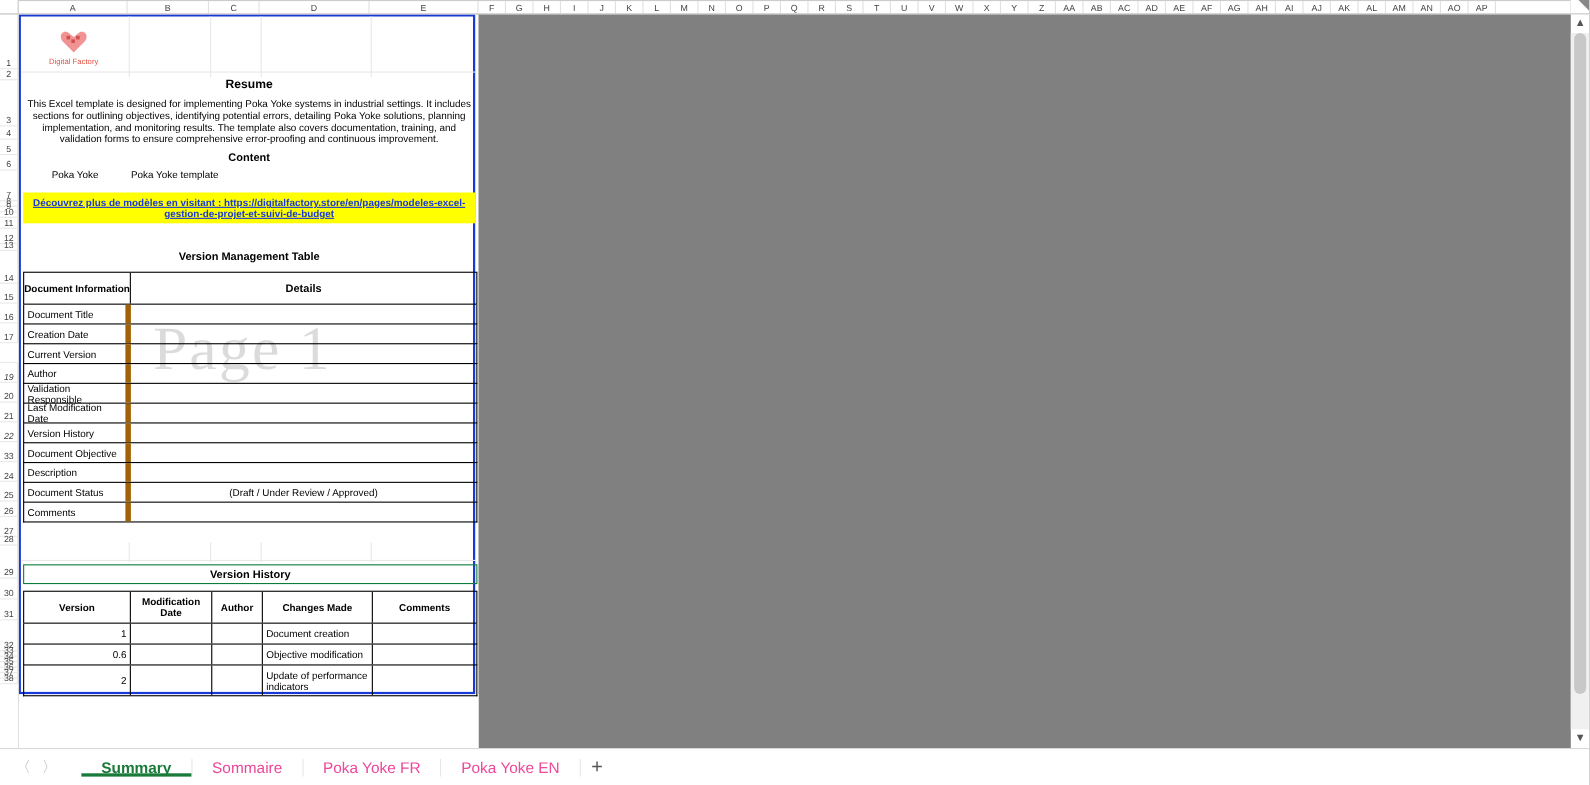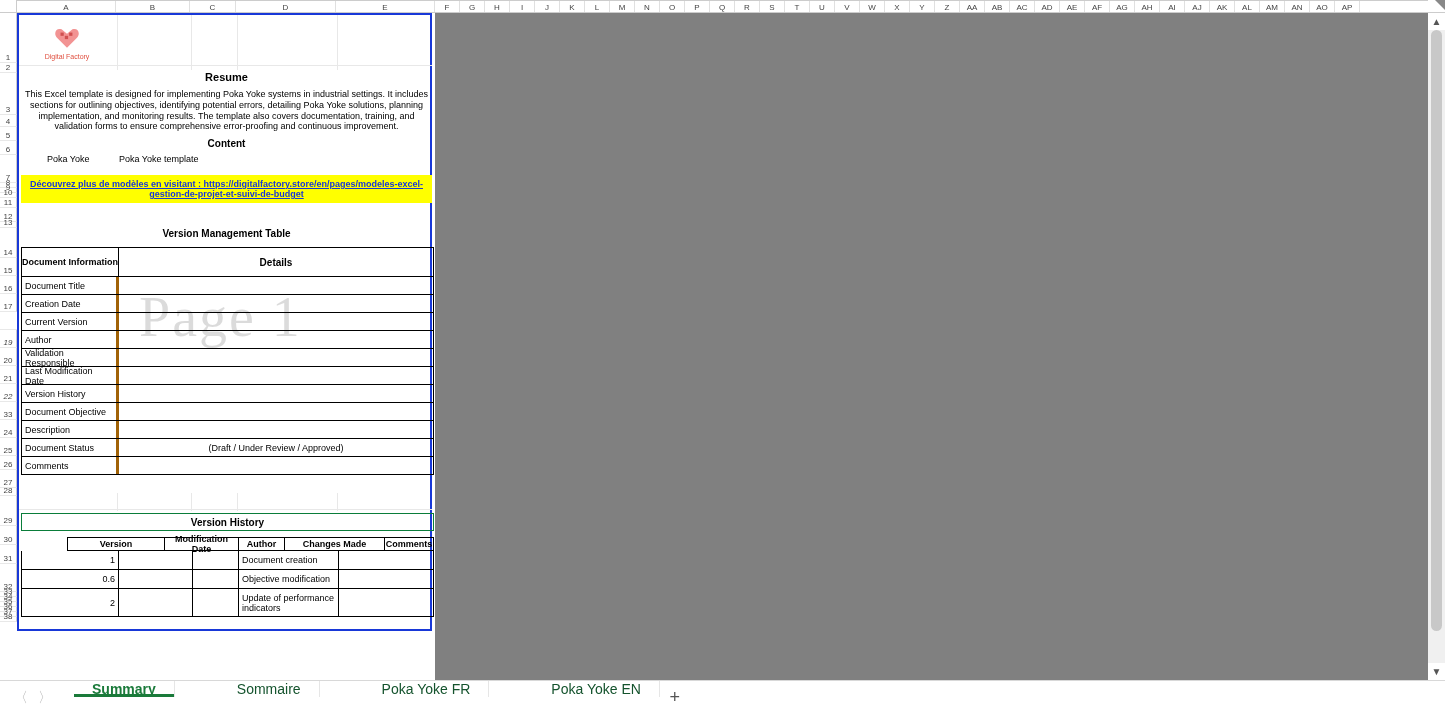--- a/index.html
+++ b/index.html
@@ -83,29 +83,29 @@
   .yellow-link a { font-size:9px; color:#1838d8; font-weight:bold; text-decoration:underline; padding:0 6px; display:block; }
   
   .h-vmt { position:absolute; top:213px; left:0; width:415px; text-align:center; font-weight:bold; font-size:10px; }
   
   
   .vmt { position:absolute; top:232px; left:2px; width:413px; }
   .vmt-head { display:flex; height:30px; border:1px solid #000; }
   .vmt-head .c1 { width:97px; border-right:1px solid #000; display:flex; align-items:center; justify-content:center; font-size:9px; font-weight:bold; text-align:center; }
   .vmt-head .c2 { flex:1; display:flex; align-items:center; justify-content:center; font-size:10px; font-weight:bold; }
   .vmt-row { display:flex; height:18px; border:1px solid #000; border-top:none; font-size:9px; }
-  .vmt-row .c1 { width:97px; border-right:3px solid #a16207; padding:0 3px; display:flex; align-items:center; }
+  .vmt-row .c1 { width:97px; border-right:5px solid #a16207; padding:0 3px; display:flex; align-items:center; }
   .vmt-row .c2 { flex:1; padding:0 3px; display:flex; align-items:center; }
   .vmt-row .c2.center { justify-content:center; }
   
   
   .vh-head { position:absolute; top:498px; left:2px; width:413px; height:18px; border:1px solid #0a7d3a; display:flex; align-items:center; justify-content:center; font-weight:bold; font-size:10px; }
   
   .vh-table { position:absolute; top:522px; left:2px; width:413px; }
-  .vh-thead { display:flex; height:14px; border:1px solid #000; font-size:9px; font-weight:bold;margin-left:46px; }
+  .vh-thead { display:flex; height:30px; border:1px solid #000; font-size:9px; font-weight:bold; }
   .vh-thead > div { border-right:1px solid #000; display:flex; align-items:center; justify-content:center; text-align:center; }
   .vh-thead > div:last-child { border-right:none; }
   .vh-row { display:flex; height:19px; border:1px solid #000; border-top:none; font-size:9px; }
   .vh-row.tall { height:28px; }
   .vh-row > div { border-right:1px solid #000; padding:0 3px; display:flex; align-items:center; }
   .vh-row > div.r { justify-content:flex-end; }
   .vh-row > div:last-child { border-right:none; }
   .vh-c1 { width:97px; } .vh-c2 { width:74px; } .vh-c3 { width:46px; } .vh-c4 { width:100px; } .vh-c5 { flex:1; }
   
   
@@ -127,22 +127,22 @@
   .vscroll .thumb { position:absolute; top:0; left:3px; width:11px; height:95%; background:#c8c8c8; border-radius:6px; }
   .vscroll .btn.bottom { position:absolute; bottom:0; left:0; }
   
   
   .grip { position:absolute; bottom:17px; left:862px; width:18px; height:17px; display:flex; align-items:center; justify-content:center; color:#666; font-size:14px; z-index:9; }
   
   
   .tabbar { position:absolute; bottom:0; left:0; right:0; height:34px; background:#fff; border-top:1px solid #d8d8d8; display:flex; align-items:center; z-index:10; }
   .tabbar .nav { display:flex; gap:6px; padding:0 12px; }
   .tabbar .nav .arrow { width:18px; height:18px; display:flex; align-items:center; justify-content:center; color:#b8b8b8; font-size:14px; }
-  .tabs { display:flex; align-items:flex-start; height:34px; margin-left:8px;gap:44px; }
-  .tab { padding:0 18px; display:flex; align-items:center; font-size:14px; color:#14532d; border-right:1px solid #e6e6e6; position:relative; }
+  .tabs { display:flex; align-items:center; height:34px; margin-left:8px; }
+  .tab { padding:0 18px; display:flex; align-items:center; font-size:14px; color:#ec4899; border-right:1px solid #e6e6e6; position:relative; }
   .tab.active { color:#1a7a3a; font-weight:600; }
   .tab.active::after { content:""; position:absolute; left:0; right:0; bottom:0; height:3px; background:#1a7a3a; }
   .tab-add { width:30px; display:flex; align-items:center; justify-content:center; font-size:18px; color:#555; }
   
   .hline { position:absolute; background:#e8e8e8; height:1px; }
   .vline { position:absolute; background:#e8e8e8; width:1px; }
 </style>
 </head>
 <body>
 

